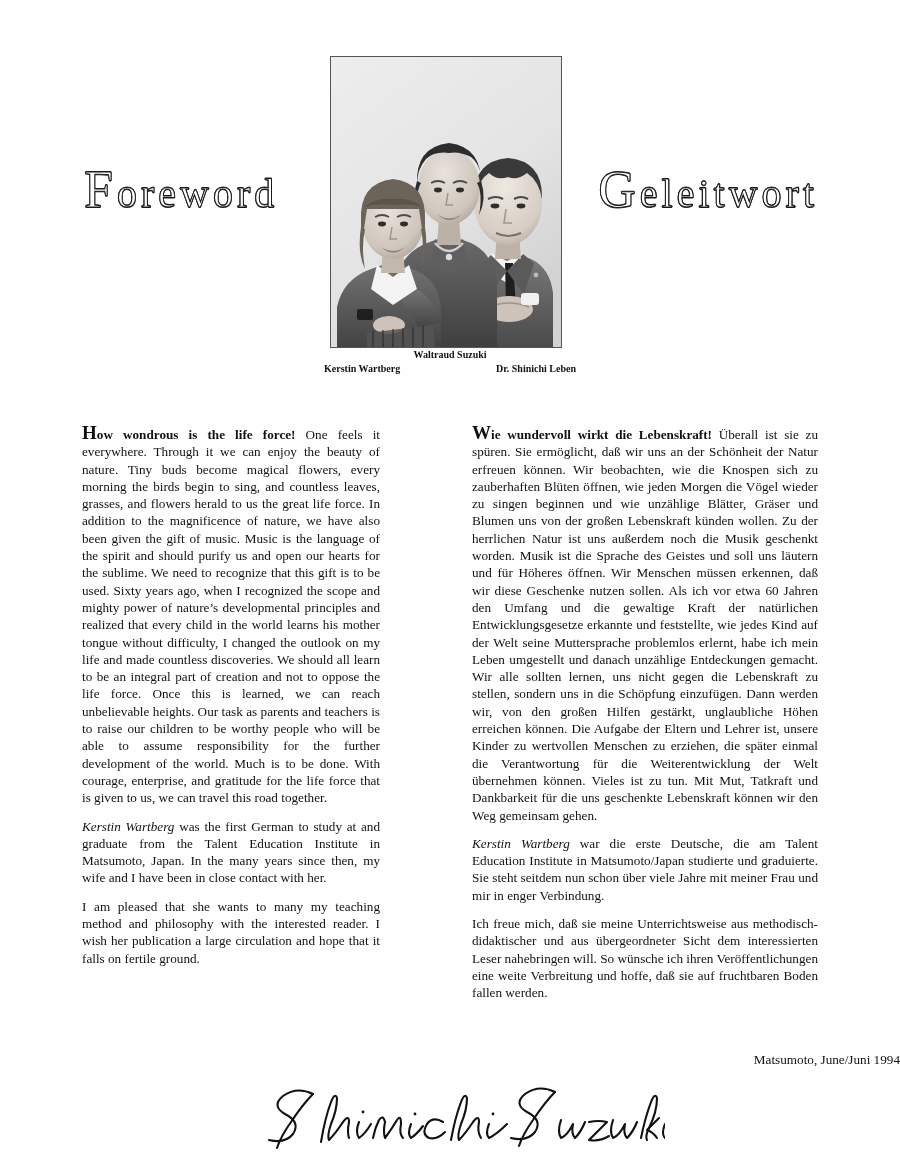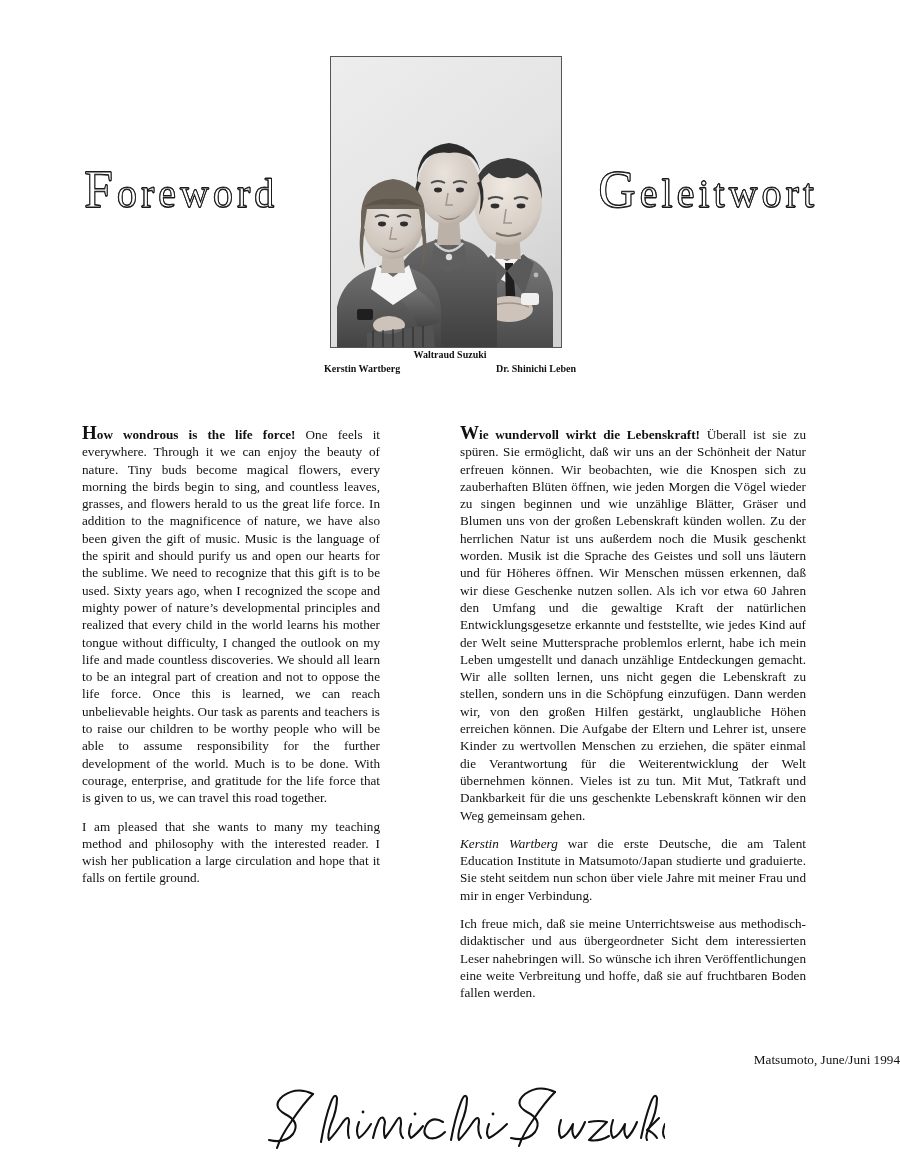--- a/index.html
+++ b/index.html
@@ -86,21 +86,21 @@
     top: 400px;
     left: 0;
     width: 900px;
   }
   .col {
     position: absolute;
     top: 0;
     margin-top: 24px;
   }
   .col-left  { left: 82px;  width: 298px; }
-  .col-right { left: 460px; width: 346px; }
+  .col-right { left: 472px; width: 346px; }
 
   .col p {
     margin: 0 0 11px 0;
     text-align: justify;
     font-size: 13.2px;
     line-height: 17.3px;
     hyphens: none;
   }
   .col p:last-child { margin-bottom: 0; }
   .col .lead-in { font-weight: bold; }
@@ -271,20 +271,21 @@
   <div class="caption-row">
     <span>Kerstin Wartberg</span>
     <span>Dr. Shinichi Leben</span>
   </div>
 </div>
 
 <div class="columns">
 
   <div class="col col-left">
     <p><span class="dropcap">H</span><span class="lead-in">ow wondrous is the life force!</span><span> One feels it everywhere. Through it we can enjoy the beauty of nature. Tiny buds become magical flowers, every morning the birds begin to sing, and countless leaves, grasses, and flowers herald to us the great life force. In addition to the magnificence of nature, we have also been given the gift of music. Music is the language of the spirit and should purify us and open our hearts for the sublime. We need to recognize that this gift is to be used. Sixty years ago, when I recognized the scope and mighty power of nature’s developmental principles and realized that every child in the world learns his mother tongue without difficulty, I changed the outlook on my life and made countless discoveries. We should all learn to be an integral part of creation and not to oppose the life force. Once this is learned, we can reach unbelievable heights. Our task as parents and teachers is to raise our children to be worthy people who will be able to assume responsibility for the further development of the world. Much is to be done. With courage, enterprise, and gratitude for the life force that is given to us, we can travel this road together.</span></p>
+    <p><span class="name-italic">Kerstin Wartberg</span><span> was the first German to study at and graduate from the Talent Education Institute in Matsumoto, Japan. In the many years since then, my wife and I have been in close contact with her.</span></p>
     <p>I am pleased that she wants to many my teaching method and philosophy with the interested reader. I wish her publication a large circulation and hope that it falls on fertile ground.</p>
   </div>
 
   <div class="col col-right">
     <p><span class="dropcap">W</span><span class="lead-in">ie wundervoll wirkt die Lebenskraft!</span><span> Überall ist sie zu spüren. Sie ermöglicht, daß wir uns an der Schönheit der Natur erfreuen können. Wir beobachten, wie die Knospen sich zu zauberhaften Blüten öffnen, wie jeden Morgen die Vögel wieder zu singen beginnen und wie unzählige Blätter, Gräser und Blumen uns von der großen Lebenskraft künden wollen. Zu der herrlichen Natur ist uns außerdem noch die Musik geschenkt worden. Musik ist die Sprache des Geistes und soll uns läutern und für Höheres öffnen. Wir Menschen müssen erkennen, daß wir diese Geschenke nutzen sollen. Als ich vor etwa 60 Jahren den Umfang und die gewaltige Kraft der natürlichen Entwicklungsgesetze erkannte und feststellte, wie jedes Kind auf der Welt seine Muttersprache problemlos erlernt, habe ich mein Leben umgestellt und danach unzählige Entdeckungen gemacht. Wir alle sollten lernen, uns nicht gegen die Lebenskraft zu stellen, sondern uns in die Schöpfung einzufügen. Dann werden wir, von den großen Hilfen gestärkt, unglaubliche Höhen erreichen können. Die Aufgabe der Eltern und Lehrer ist, unsere Kinder zu wertvollen Menschen zu erziehen, die später einmal die Verantwortung für die Weiterentwicklung der Welt übernehmen können. Vieles ist zu tun. Mit Mut, Tatkraft und Dankbarkeit für die uns geschenkte Lebenskraft können wir den Weg gemeinsam gehen.</span></p>
     <p><span class="name-italic">Kerstin Wartberg</span><span> war die erste Deutsche, die am Talent Education Institute in Matsumoto/Japan studierte und graduierte. Sie steht seitdem nun schon über viele Jahre mit meiner Frau und mir in enger Verbindung.</span></p>
     <p>Ich freue mich, daß sie meine Unterrichtsweise aus methodisch-didaktischer und aus übergeordneter Sicht dem interessierten Leser nahebringen will. So wünsche ich ihren Veröffentlichungen eine weite Verbreitung und hoffe, daß sie auf fruchtbaren Boden fallen werden.</p>
   </div>
 
 </div>

